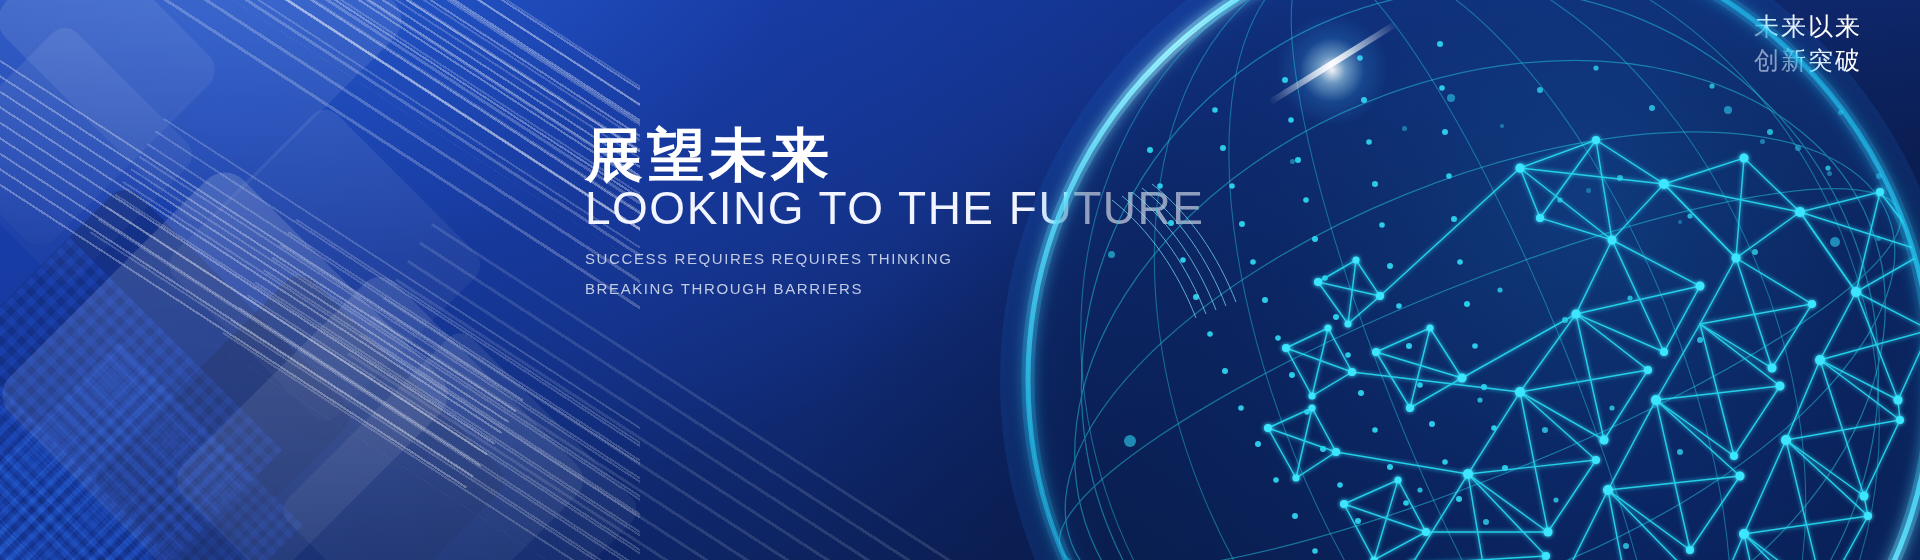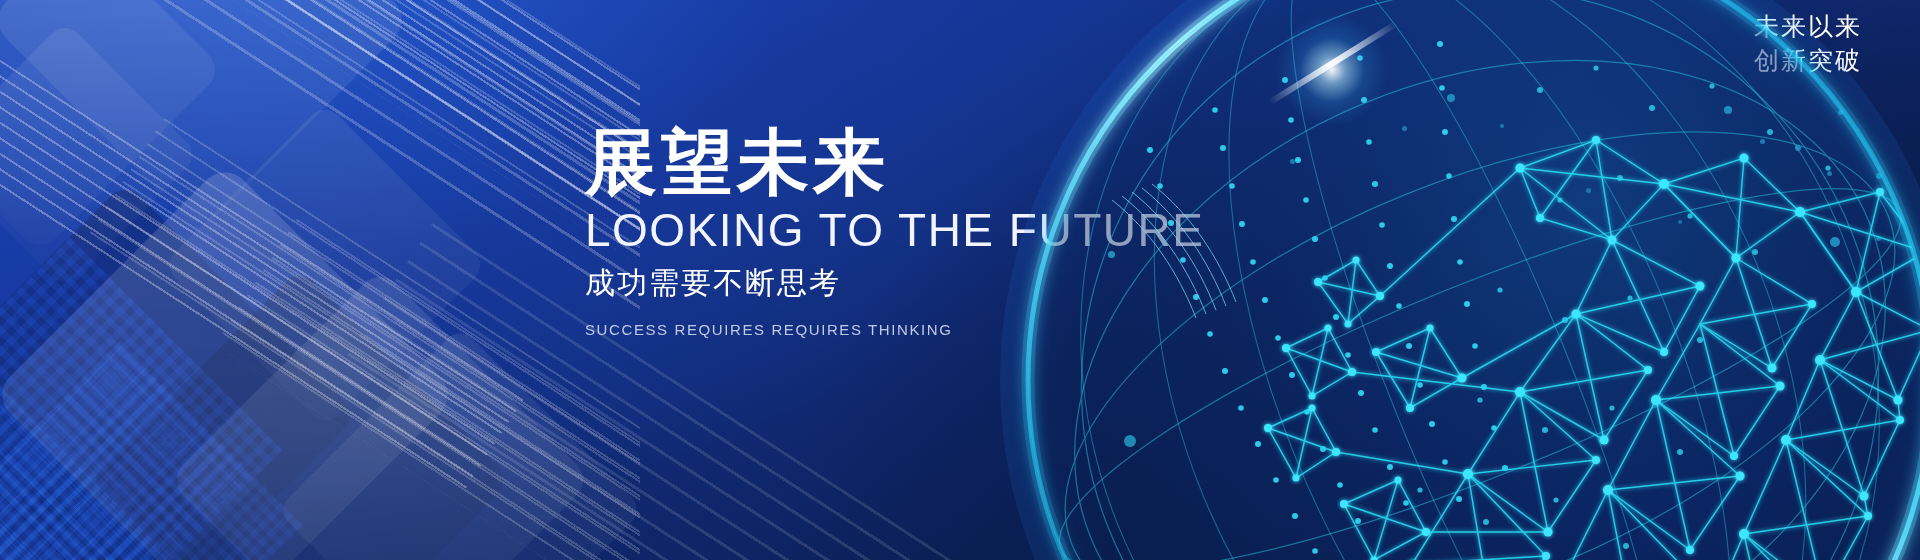--- a/index.html
+++ b/index.html
@@ -82,26 +82,26 @@
   .dotgrid.d2{
     background-image:
       repeating-linear-gradient(0deg, rgba(255,255,255,.13) 0 6px, rgba(255,255,255,0) 6px 12px),
       repeating-linear-gradient(90deg, rgba(255,255,255,.13) 0 6px, rgba(255,255,255,0) 6px 12px);
   }
 
   
   #copy{position:absolute;left:585px;top:126px;width:640px;}
 
   #title-cn{
-    font-size:72px;
+    font-size:58px;
     font-weight:700;
     color:#ffffff;
     letter-spacing:4px;
     line-height:1;
-    margin:0 0 8px 0;
+    margin:0 0 0 0;
     white-space:nowrap;
   }
   #title-en{
     font-size:46px;
     font-weight:300;
     color:#f2f5ff;
     letter-spacing:1.5px;
     line-height:1.05;
     margin:0 0 10px 0;
     white-space:nowrap;
@@ -199,23 +199,23 @@
     <div class="lines" style="left:-150px;top:200px;width:700px;height:110px;transform:rotate(33deg);"></div>
     <div class="lines soft" style="left:60px;top:330px;width:820px;height:140px;transform:rotate(33deg);"></div>
     <div class="lines soft" style="left:190px;top:430px;width:820px;height:150px;transform:rotate(33deg);"></div>
   </div>
 
   <div class="lines wide" style="left:330px;top:400px;width:700px;height:170px;transform:rotate(33deg);opacity:.55;"></div>
 
   <div id="copy">
     <div id="title-cn">展望未来</div>
     <div id="title-en">LOOKING TO THE FUTURE</div>
-    <div class="sub-cn">成功需要不断思考</div>
     <div id="sub-en">
       <div class="sub-en-line">SUCCESS REQUIRES REQUIRES THINKING</div>
+      <div class="sub-en-line">BREAKING THROUGH BARRIERS</div>
     </div>
   </div>
 
   <div id="corner">
     <div class="corner-line">未来以来</div>
     <div class="corner-line">创新突破</div>
   </div>
 
   <div id="floating-dots">
     <div class="fdot" style="left:1108px;top:251px;width:7px;height:7px;"></div>

